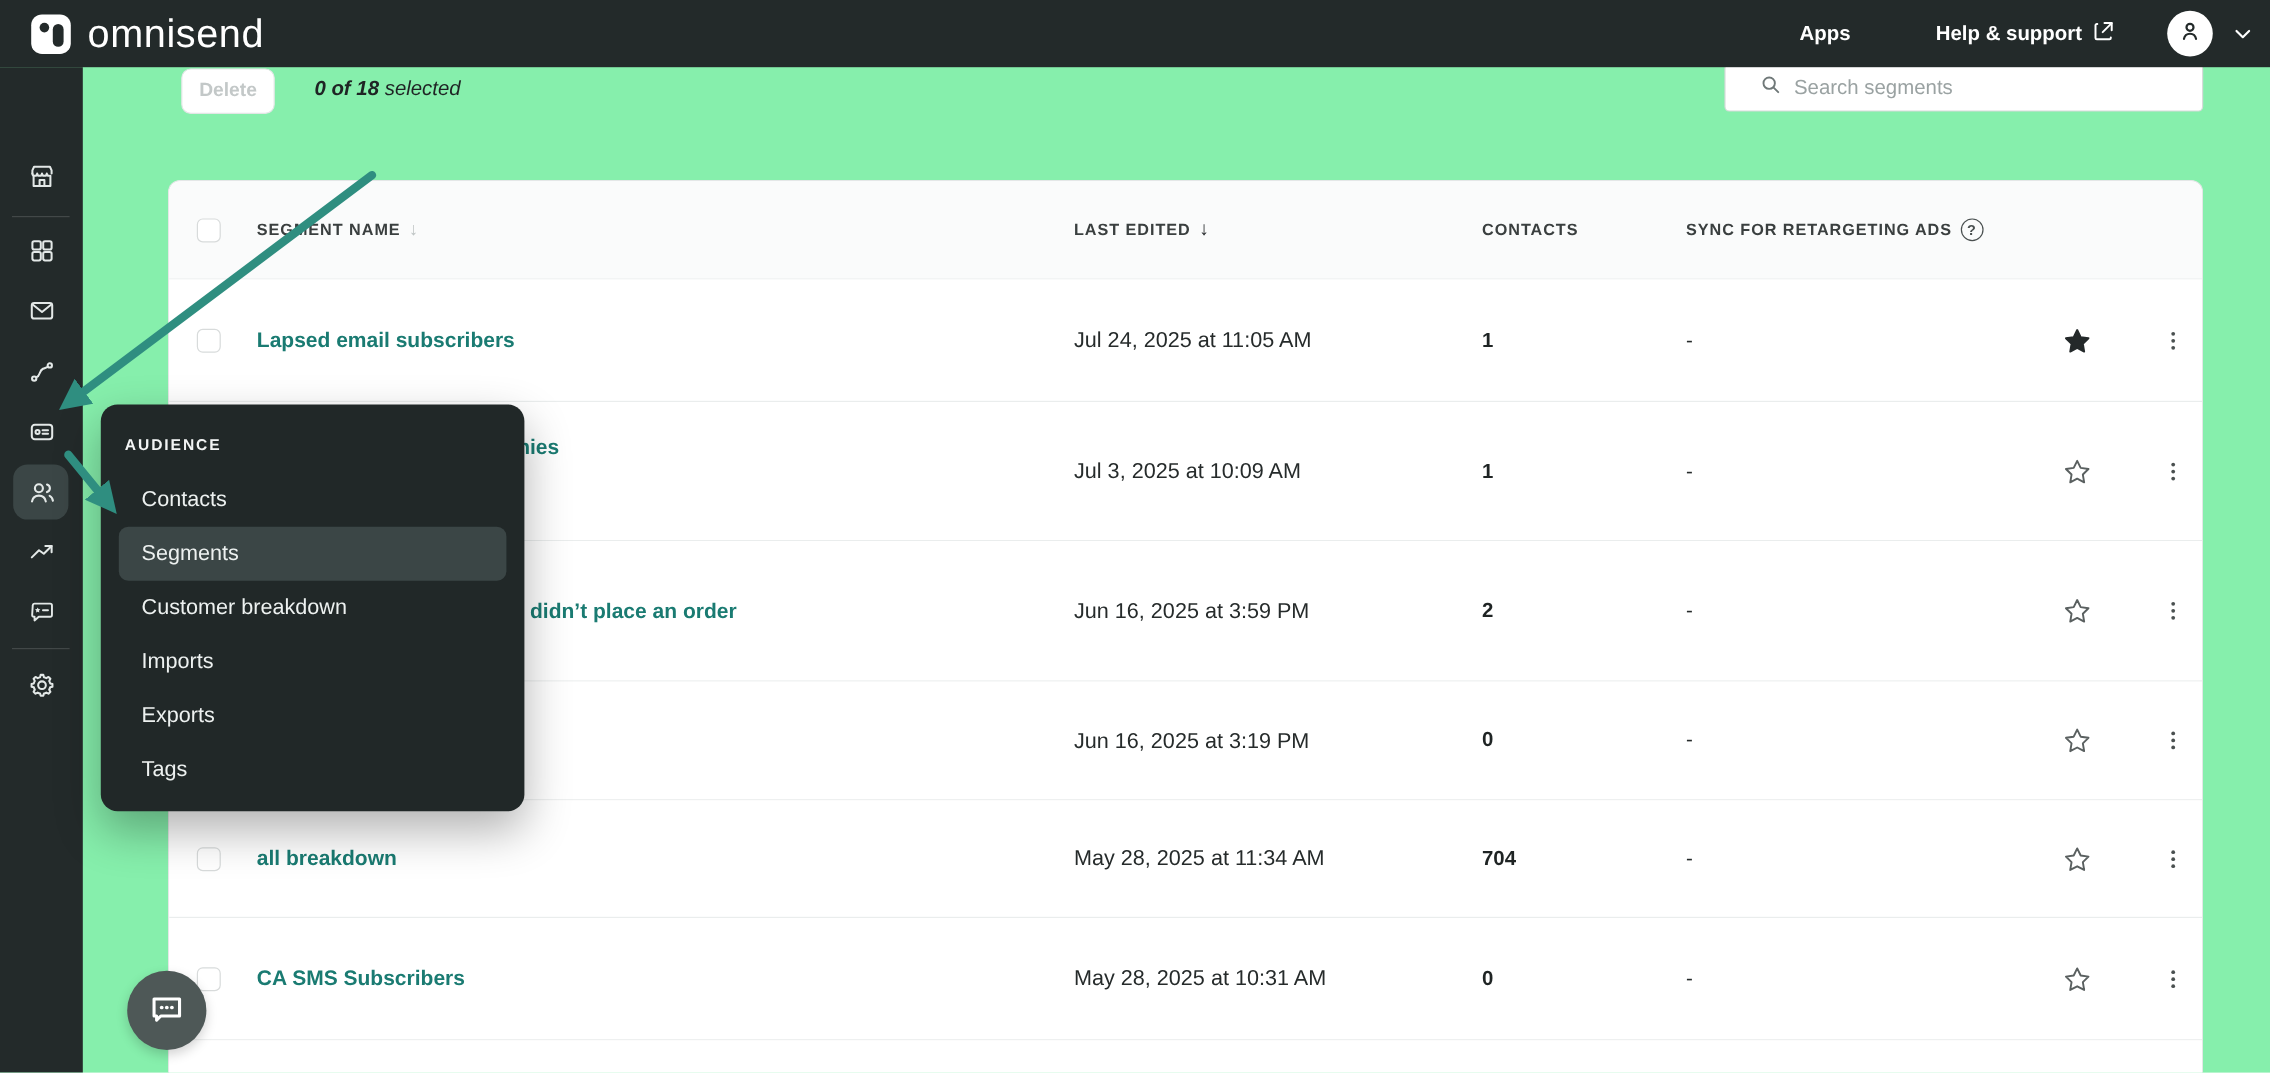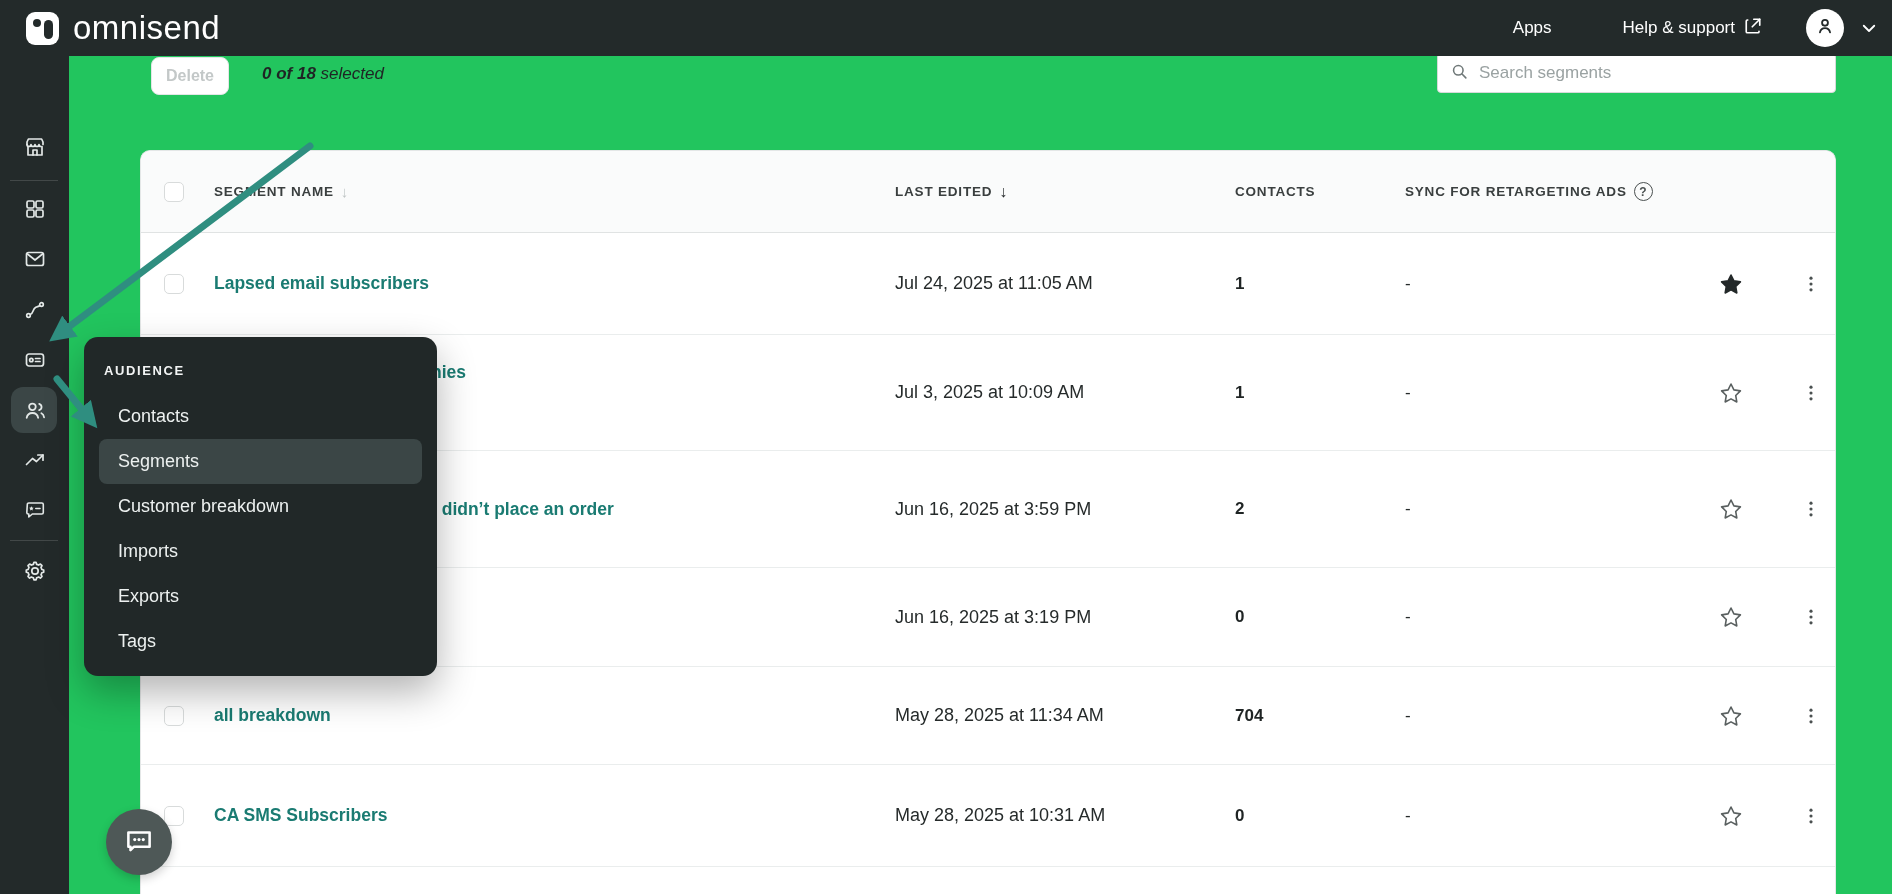--- a/index.html
+++ b/index.html
@@ -1,52 +1,52 @@
 <!DOCTYPE html>
 <html><head>
 <meta charset="utf-8">
 <style>
   * { margin:0; padding:0; box-sizing:border-box; }
   html,body { width:1892px; height:894px; }
   .stage {
     position:relative; width:1892px; height:894px; overflow:hidden;
-    background:#22c55e; font-family:"Liberation Sans", sans-serif; color:#222;
+    background:#86efac; font-family:"Liberation Sans", sans-serif; color:#222;
   }
   
   .topbar {
     position:absolute; left:0; top:0; width:1892px; height:56px;
     background:#232A2A; display:flex; align-items:center; z-index:40; color:#fff;
   }
   .brand { display:flex; align-items:center; gap:14px; margin-left:26px; }
   .brand-mark { width:33px; height:33px; background:#fff; border-radius:9px; position:relative; }
   .brand-mark .dot { position:absolute; left:7px; top:7px; width:8px; height:8px; border-radius:50%; background:#232A2A; }
   .brand-mark .pill { position:absolute; right:6px; top:8px; width:9px; height:19px; border-radius:5px; background:#232A2A; }
   .brand-name { font-size:33px; font-weight:500; letter-spacing:.5px; color:#fff; }
   .topbar-right { margin-left:auto; display:flex; align-items:center; margin-right:14px; }
-  .top-link { font-size:17px; font-weight:400; color:#fff; display:flex; align-items:center; gap:9px; cursor:pointer;justify-content:center; }
+  .top-link { font-size:17px; font-weight:700; color:#fff; display:flex; align-items:center; gap:9px; cursor:pointer;justify-content:center; }
   .top-link + .top-link { margin-left:71px; }
   .avatar { width:38px; height:38px; border-radius:50%; background:#fff; display:flex; align-items:center; justify-content:center; margin-left:44px; }
   .chev { margin-left:16px; display:flex; align-items:center; }
   
   .sidebar { position:absolute; left:0; top:56px; bottom:0; width:69px; background:#232A2A; z-index:40; }
   .side-ic { position:absolute; left:0; width:69px; height:44px; display:flex; align-items:center; justify-content:center; color:#E3E8E7; cursor:pointer; }
   .side-ic.selected { left:11px; width:46px; height:46px; background:#3B4646; border-radius:12px; }
   .side-div { position:absolute; left:10px; width:48px; height:1px; background:rgba(255,255,255,.14); }
   
   .btn-delete {
     position:absolute; left:151px; top:57px; width:78px; height:38px; z-index:10;
     background:#fff; border:1px solid #E3E6E6; border-radius:8px;
     font-family:inherit; font-size:16px; font-weight:700; color:#C3C8C8;
   }
   .sel-text { position:absolute; left:262px; top:64px; font-size:17px; color:#1F2424; z-index:10;font-style:italic; }
   .sel-text .b { font-weight:700; }
   .searchbox {
     position:absolute; left:1437px; top:53px; width:399px; height:40px; z-index:10;
     background:#fff; border:1px solid #D7DADA; border-radius:4px;
-    display:flex; align-items:center; padding:0 12px; gap:10px; color:#8A9292;
+    display:flex; align-items:center; padding:0 28px; gap:10px; color:#8A9292;
   }
   .searchbox input {
     border:none; outline:none; flex:1; font-family:inherit; font-size:17px; color:#333; background:transparent;
   }
   .searchbox input::placeholder { color:#9AA2A2; }
   
   .card {
     position:absolute; left:140px; top:150px; width:1696px; height:744px; z-index:10;
     background:#fff; border:1px solid #E4E7E7; border-bottom:none; border-radius:10px 10px 0 0;
   }

